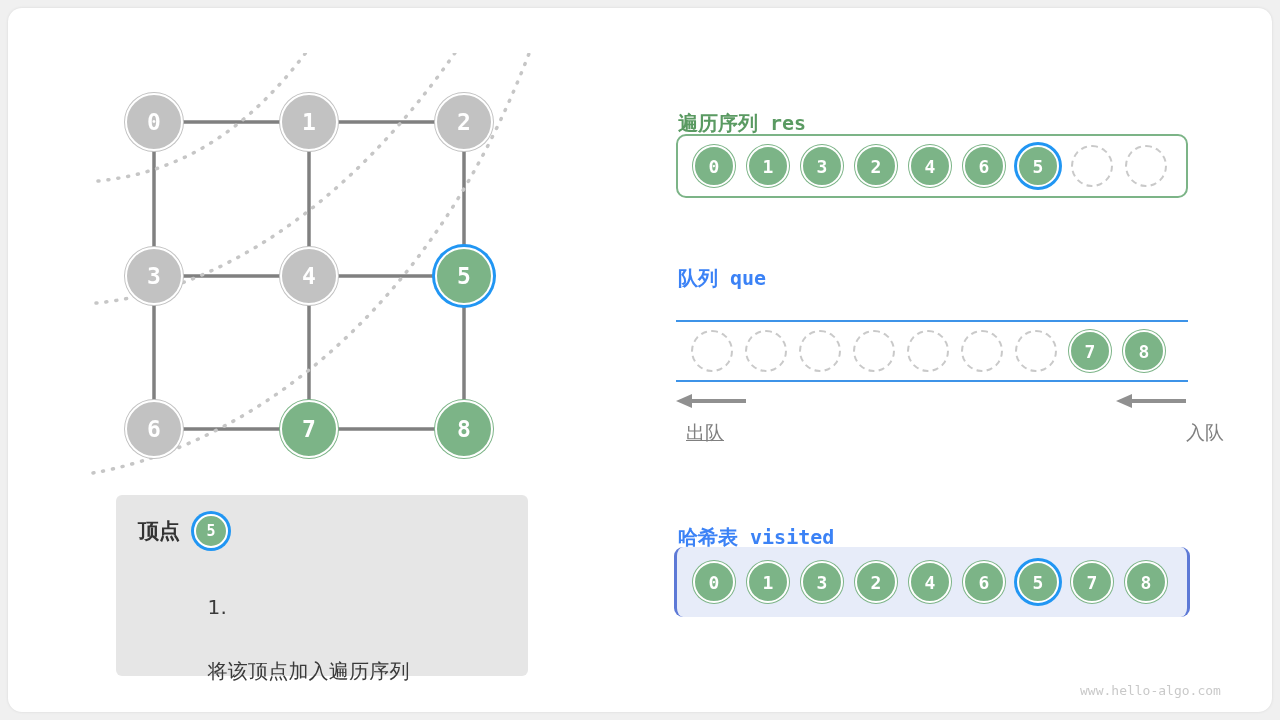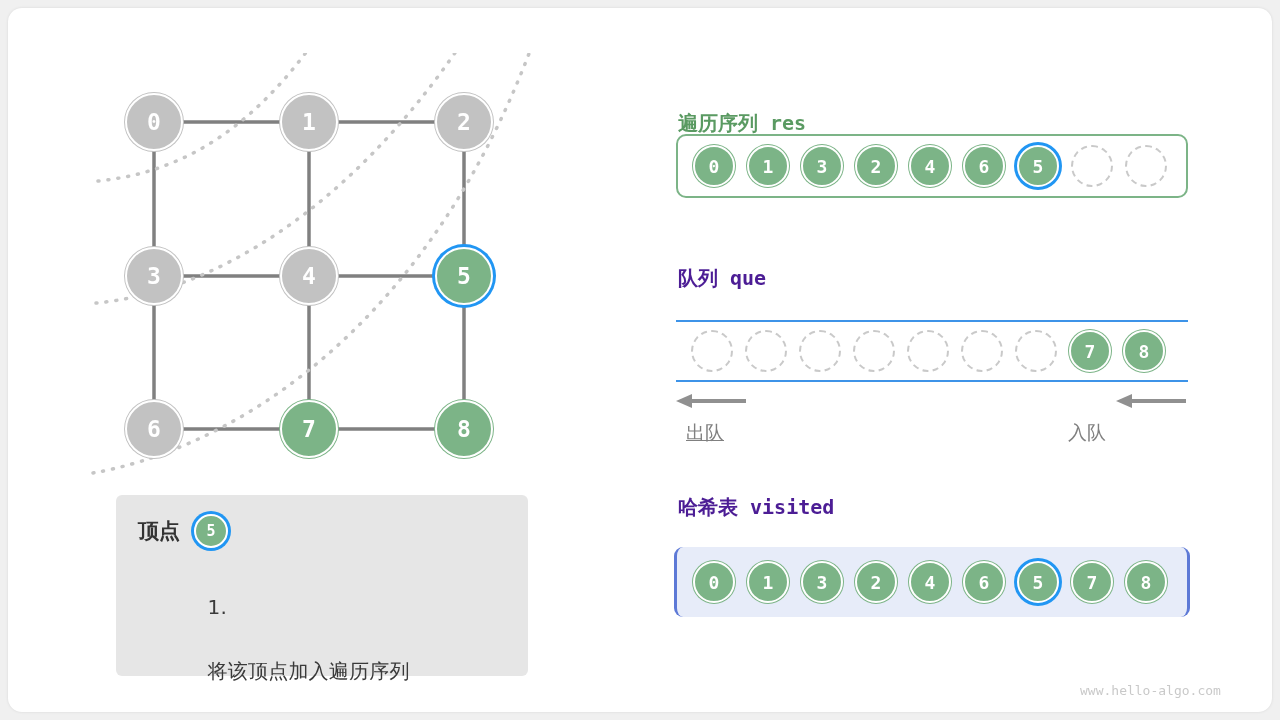--- a/index.html
+++ b/index.html
@@ -78,21 +78,21 @@
 
   
   .section-title {
     position: absolute;
     font-family: "DejaVu Sans Mono", "Liberation Mono", monospace;
     font-weight: 700;
     font-size: 20px;
     white-space: pre;
   }
   .title-green { color: #5a9a62; }
-  .title-blue  { color: #4c1d95; }
+  .title-blue  { color: #3b82f6; }
 
   
   .res-box {
     position: absolute;
     left: 668px;
     top: 126px;
     width: 512px;
     height: 64px;
     box-sizing: border-box;
     border: 2px solid #7cb487;
@@ -137,21 +137,21 @@
   .arrow.right-a { left: 440px; }
   .qlabel {
     position: absolute;
     top: 412px;
     font-family: "DejaVu Sans", "Liberation Sans", sans-serif;
     font-size: 19px;
     color: #808080;
     white-space: pre;
   }
   .qlabel.l { left: 678px; text-decoration: underline; }
-  .qlabel.r { left: 1060px; }
+  .qlabel.r { left: 1178px; }
 
   
   .vis-box {
     position: absolute;
     left: 666px;
     top: 539px;
     width: 516px;
     height: 70px;
     box-sizing: border-box;
     background: #e7ecf9;
@@ -361,21 +361,21 @@
         <polygon points="0,9 16,2 16,16" fill="#909090"></polygon>
       </svg>
       <svg class="arrow right-a" viewBox="0 0 72 18">
         <line x1="14" y1="9" x2="70" y2="9" stroke="#909090" stroke-width="4"></line>
         <polygon points="0,9 16,2 16,16" fill="#909090"></polygon>
       </svg>
     </div>
     <div class="qlabel l">出队</div>
     <div class="qlabel r">入队</div>
 
-    <div class="section-title title-blue" style="left:670px; top:486px;">哈希表 visited</div>
+    <div class="section-title title-blue" style="left:670px; top:516px;">哈希表 visited</div>
     <div class="vis-box">
       <div id="vis-slots">
           <div class="node slot green" style="left: 16px;">
             <span>0</span>
           </div>
           <div class="node slot green" style="left: 70px;">
             <span>1</span>
           </div>
           <div class="node slot green" style="left: 124px;">
             <span>3</span>

